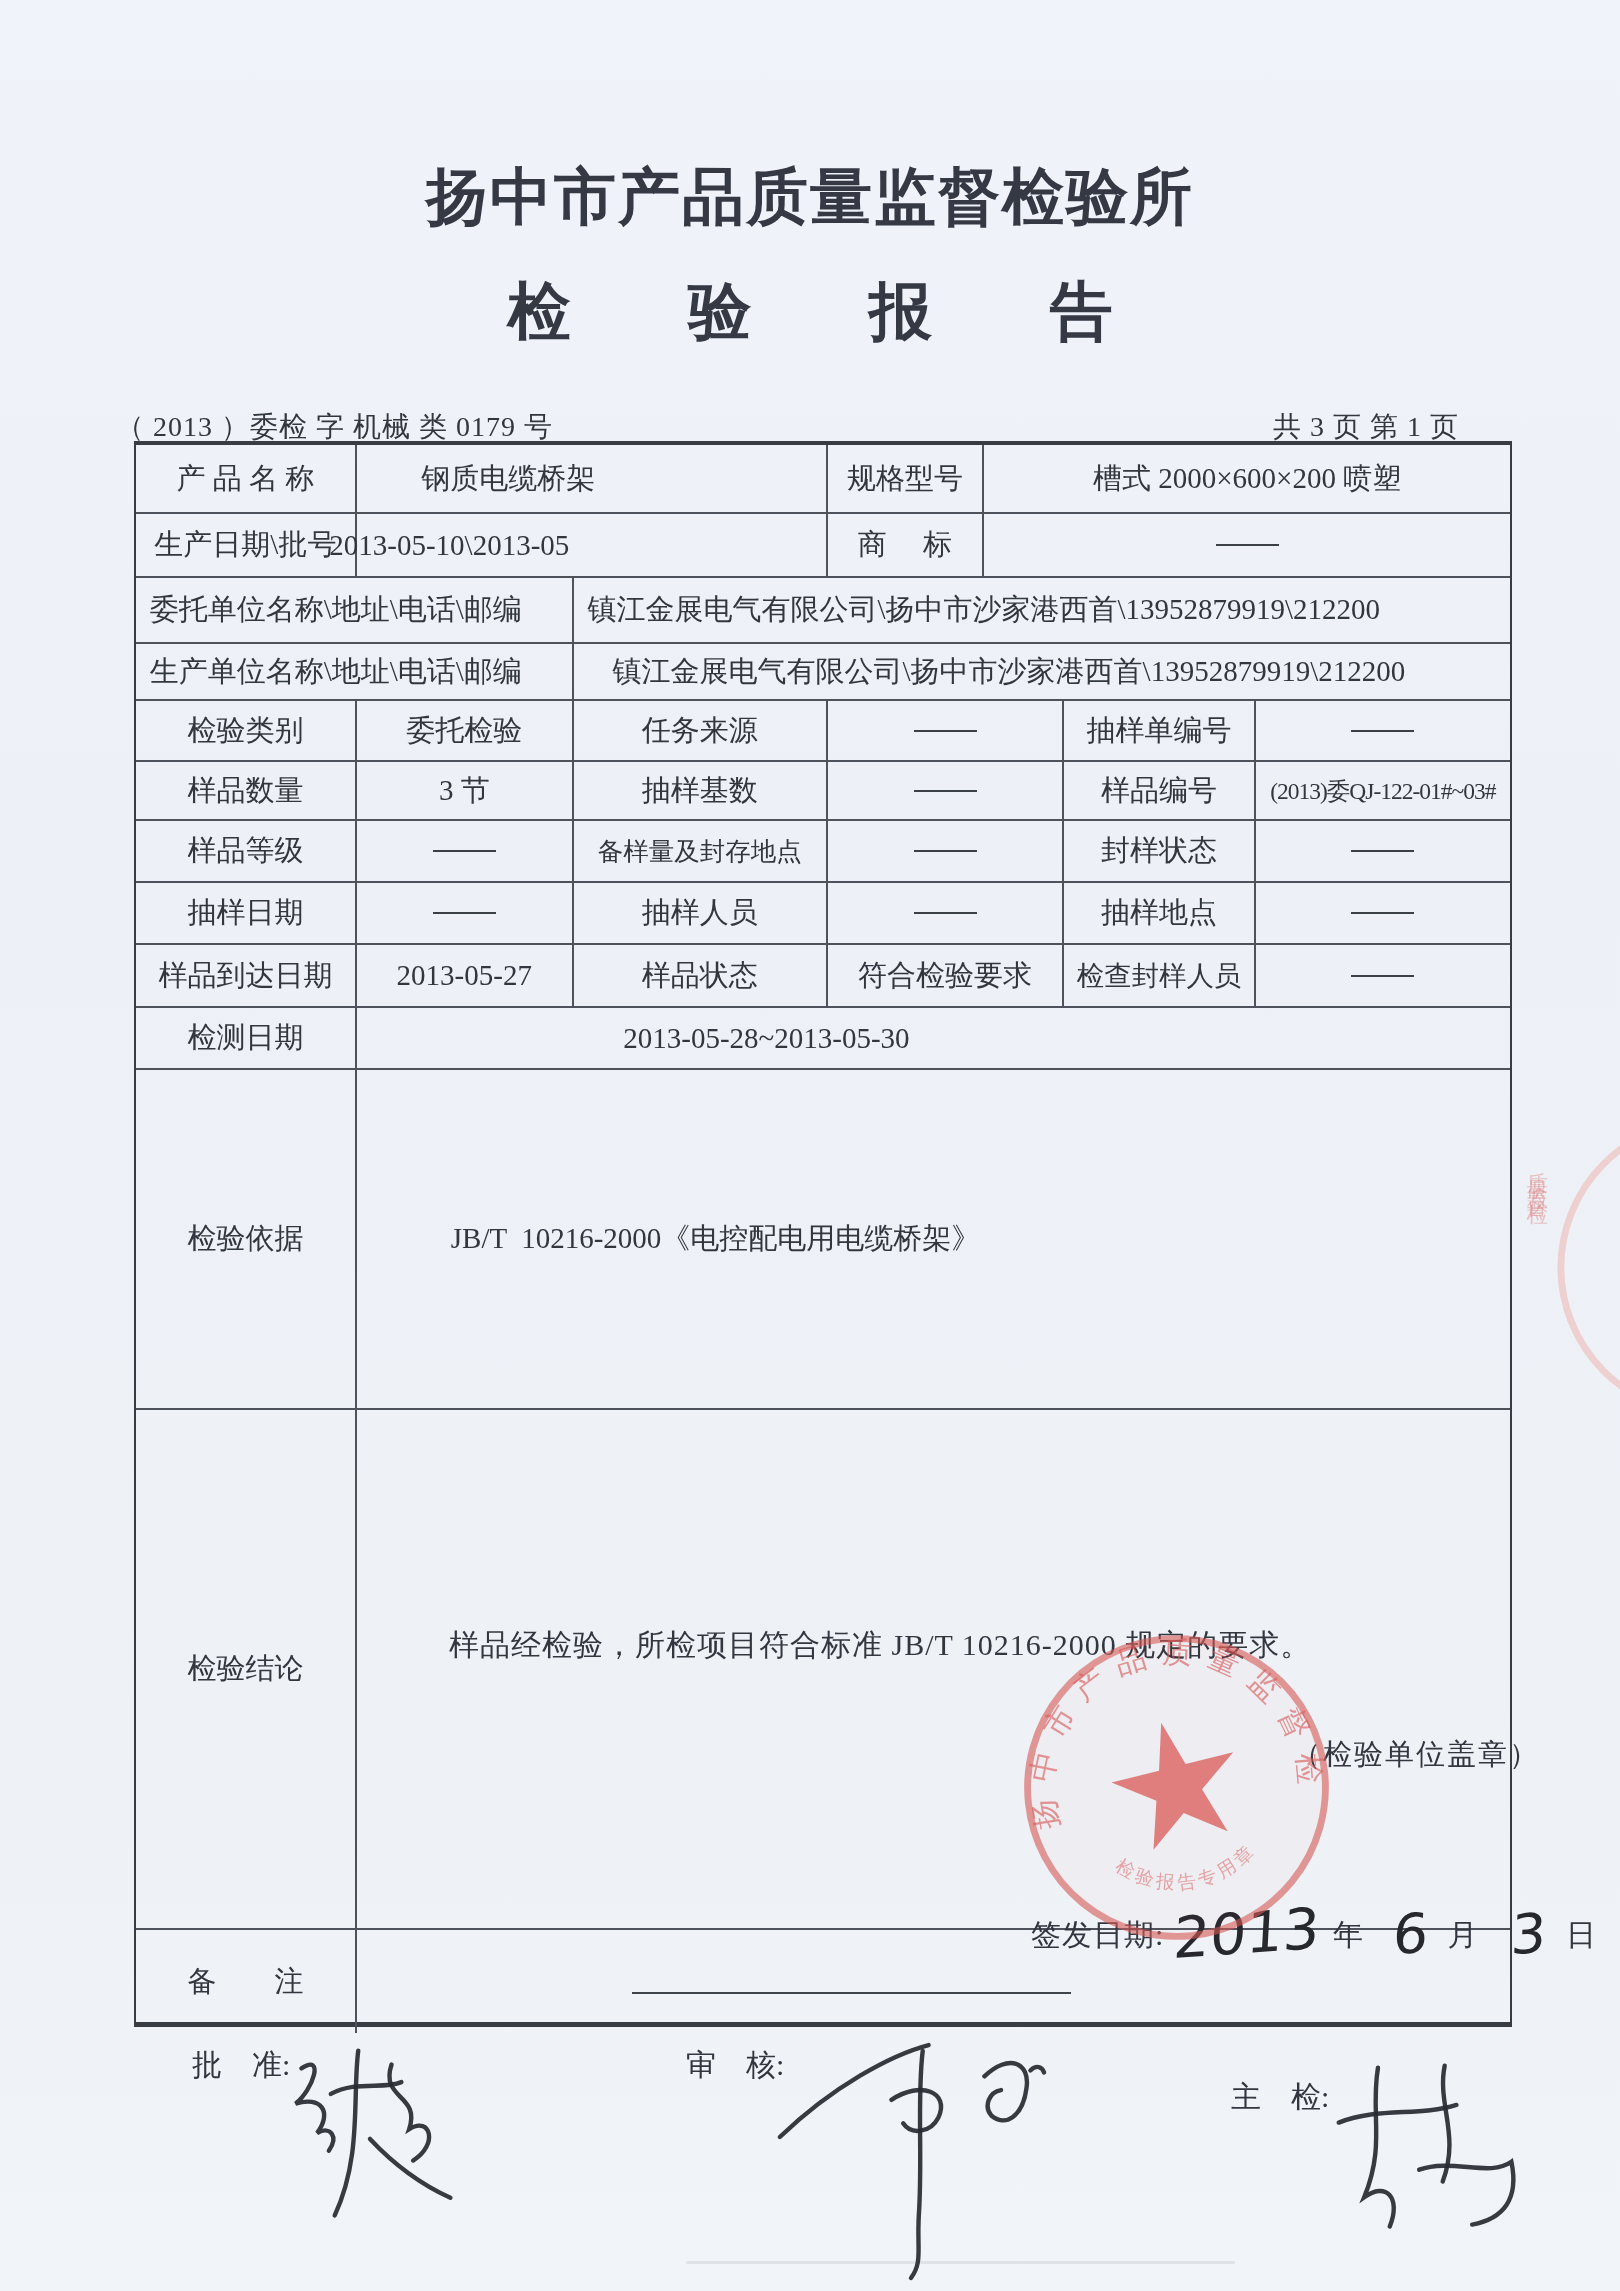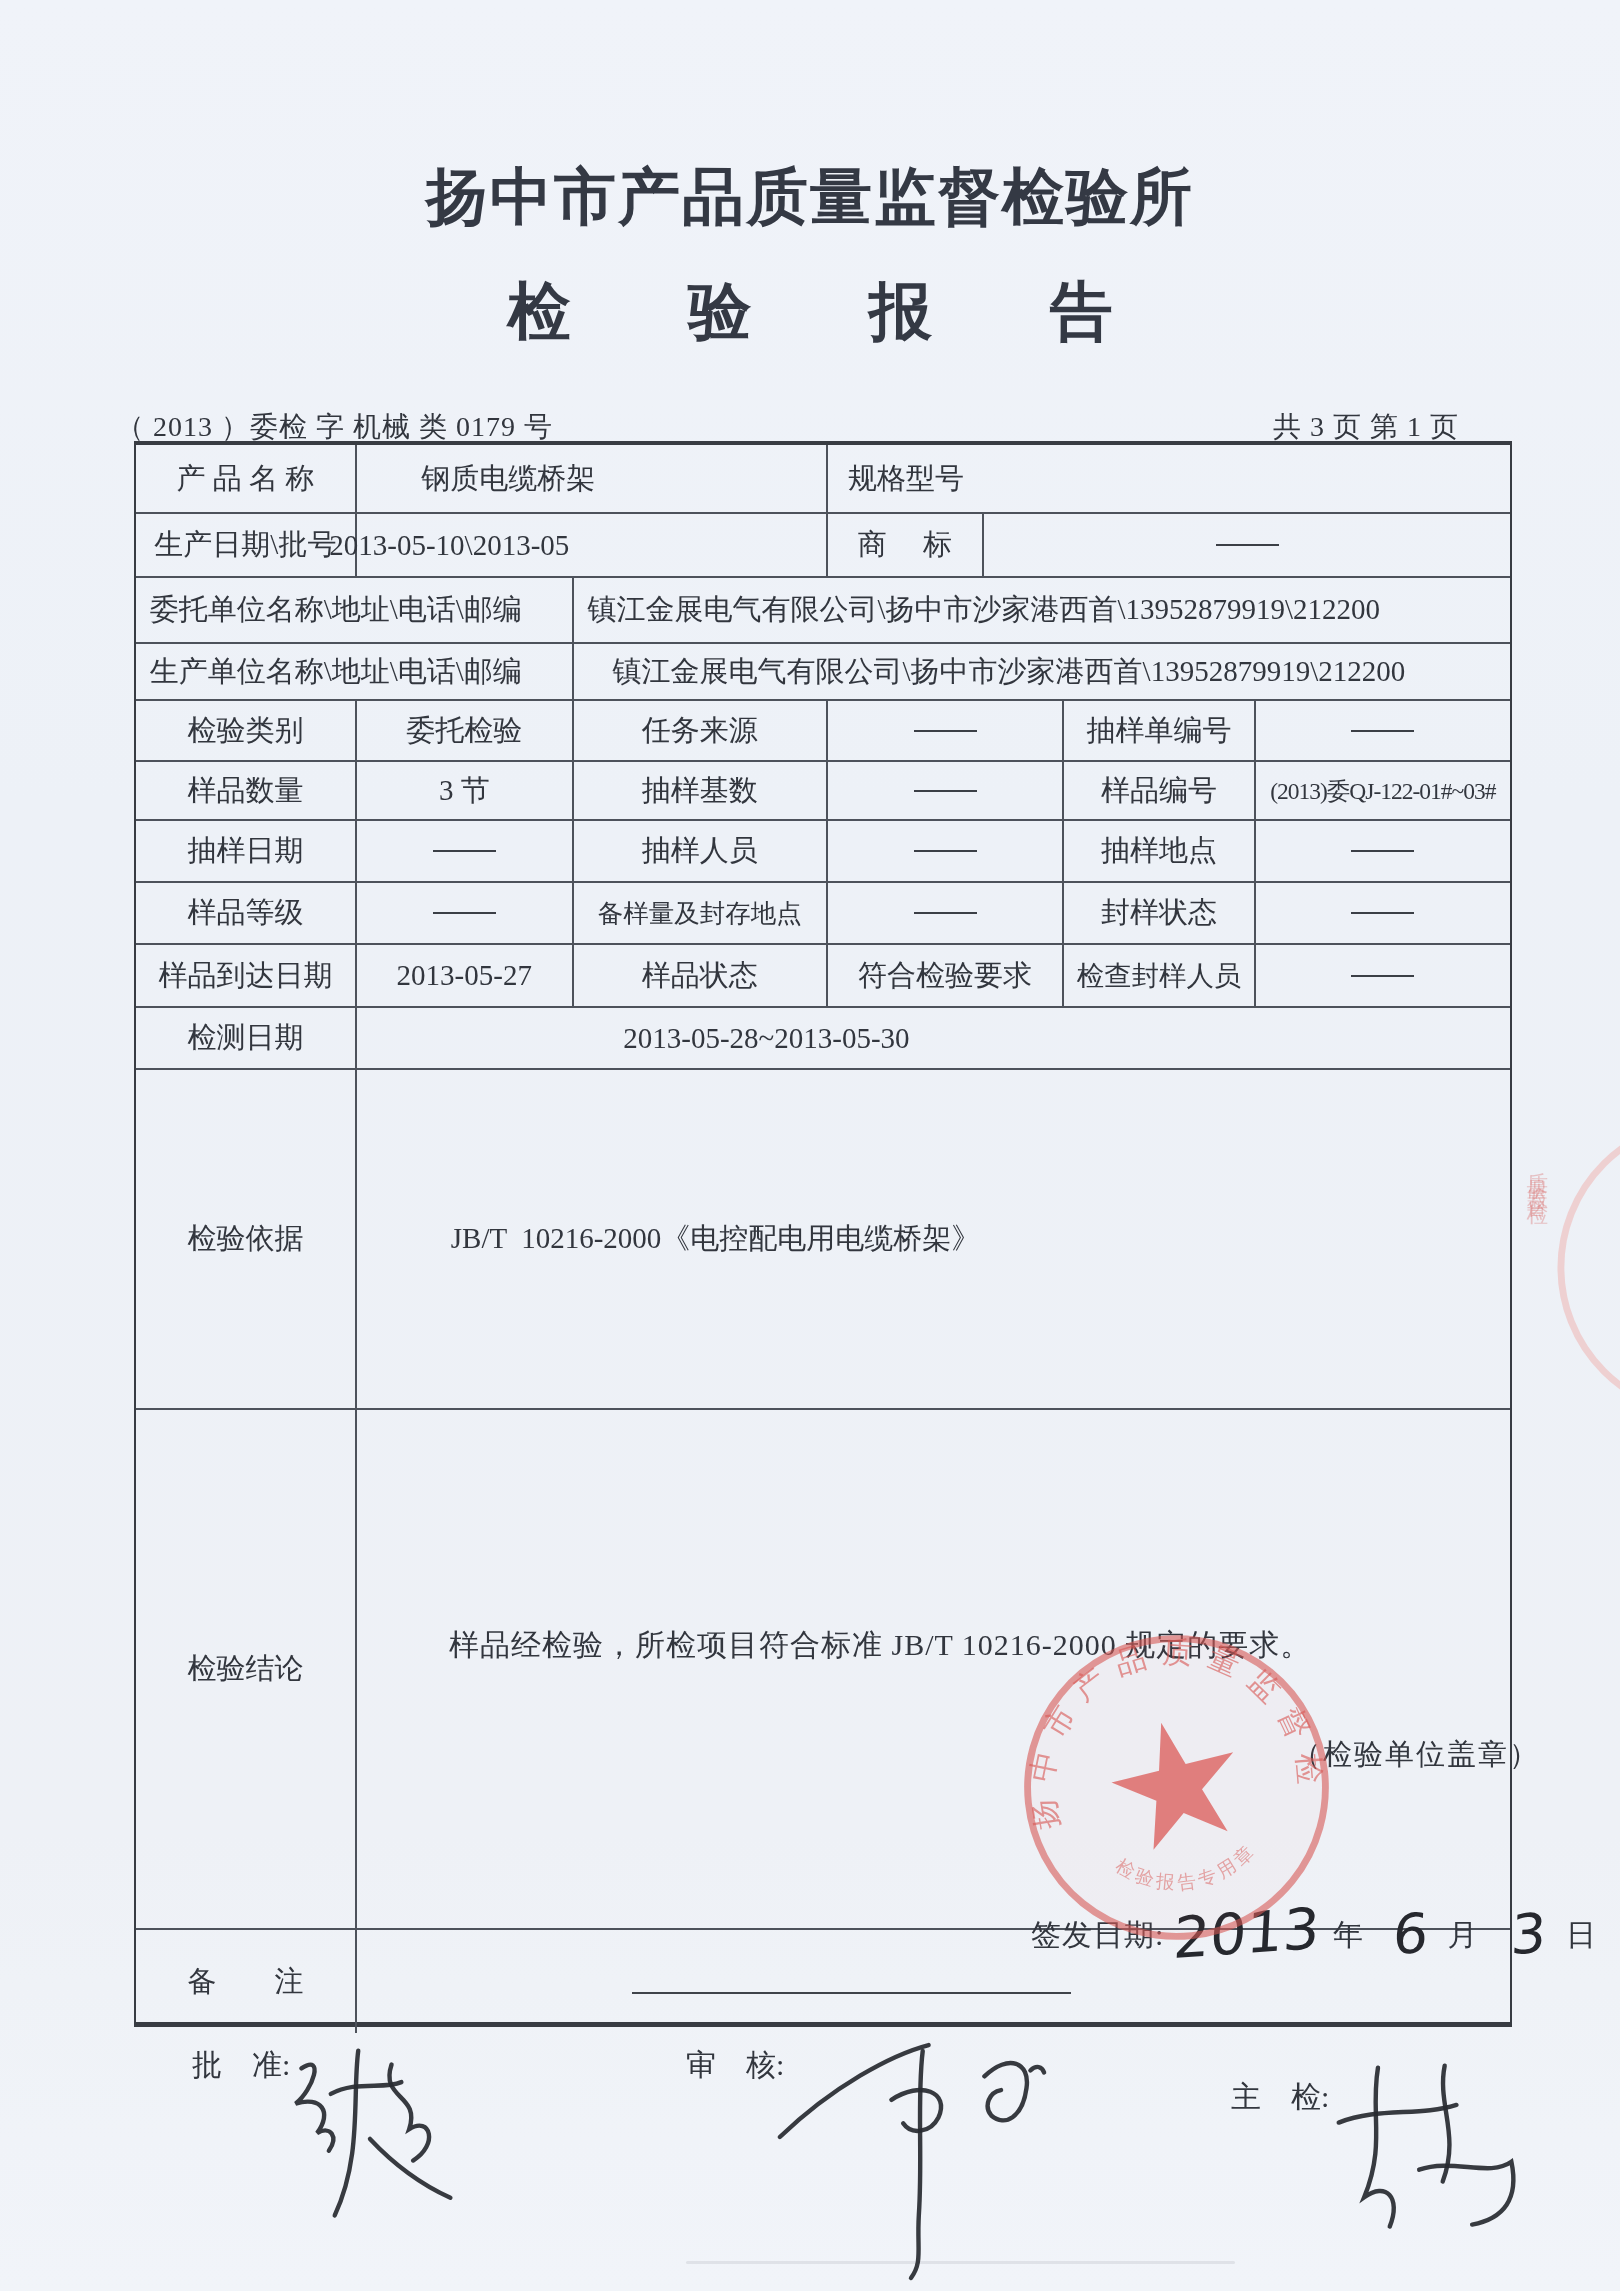--- a/index.html
+++ b/index.html
@@ -83,20 +83,23 @@
     <div class="row" style="height: 69px;">
       <div class="cell" style="width: 16.07%;">
         <span>产 品 名 称</span>
       </div>
       <div class="cell tx85" style="width: 34.28%;">
         <span>钢质电缆桥架</span>
       </div>
       <div class="cell" style="width: 11.38%;">
         <span>规格型号</span>
       </div>
+      <div class="cell" style="width: 38.27%;">
+        <span>槽式 2000×600×200 喷塑</span>
+      </div>
     </div>
     <div class="row" style="height: 64px;">
       <div class="cell" style="width: 16.07%;">
         <span>生产日期\批号</span>
       </div>
       <div class="cell tx145" style="width: 34.28%;">
         <span>2013-05-10\2013-05</span>
       </div>
       <div class="cell" style="width: 11.38%;">
         <span>商　 标</span>
@@ -156,53 +159,53 @@
       </div>
       <div class="cell" style="width: 13.94%;">
         <span>样品编号</span>
       </div>
       <div class="cell tiny" style="width: 18.5%;">
         <span>(2013)委QJ-122-01#~03#</span>
       </div>
     </div>
     <div class="row" style="height: 62px;">
       <div class="cell" style="width: 16.07%;">
+        <span>样品等级</span>
+      </div>
+      <div class="cell" style="width: 15.79%;">
+        <span class="dashline"></span>
+      </div>
+      <div class="cell small" style="width: 18.49%;">
+        <span>备样量及封存地点</span>
+      </div>
+      <div class="cell" style="width: 17.21%;">
+        <span class="dashline"></span>
+      </div>
+      <div class="cell" style="width: 13.94%;">
+        <span>封样状态</span>
+      </div>
+      <div class="cell" style="width: 18.5%;">
+        <span class="dashline"></span>
+      </div>
+    </div>
+    <div class="row" style="height: 62px;">
+      <div class="cell" style="width: 16.07%;">
         <span>抽样日期</span>
       </div>
       <div class="cell" style="width: 15.79%;">
         <span class="dashline"></span>
       </div>
       <div class="cell" style="width: 18.49%;">
         <span>抽样人员</span>
       </div>
       <div class="cell" style="width: 17.21%;">
         <span class="dashline"></span>
       </div>
       <div class="cell" style="width: 13.94%;">
         <span>抽样地点</span>
-      </div>
-      <div class="cell" style="width: 18.5%;">
-        <span class="dashline"></span>
-      </div>
-    </div>
-    <div class="row" style="height: 62px;">
-      <div class="cell" style="width: 16.07%;">
-        <span>样品等级</span>
-      </div>
-      <div class="cell" style="width: 15.79%;">
-        <span class="dashline"></span>
-      </div>
-      <div class="cell small" style="width: 18.49%;">
-        <span>备样量及封存地点</span>
-      </div>
-      <div class="cell" style="width: 17.21%;">
-        <span class="dashline"></span>
-      </div>
-      <div class="cell" style="width: 13.94%;">
-        <span>封样状态</span>
       </div>
       <div class="cell" style="width: 18.5%;">
         <span class="dashline"></span>
       </div>
     </div>
     <div class="row" style="height: 63px;">
       <div class="cell" style="width: 16.07%;">
         <span>样品到达日期</span>
       </div>
       <div class="cell" style="width: 15.79%;">

